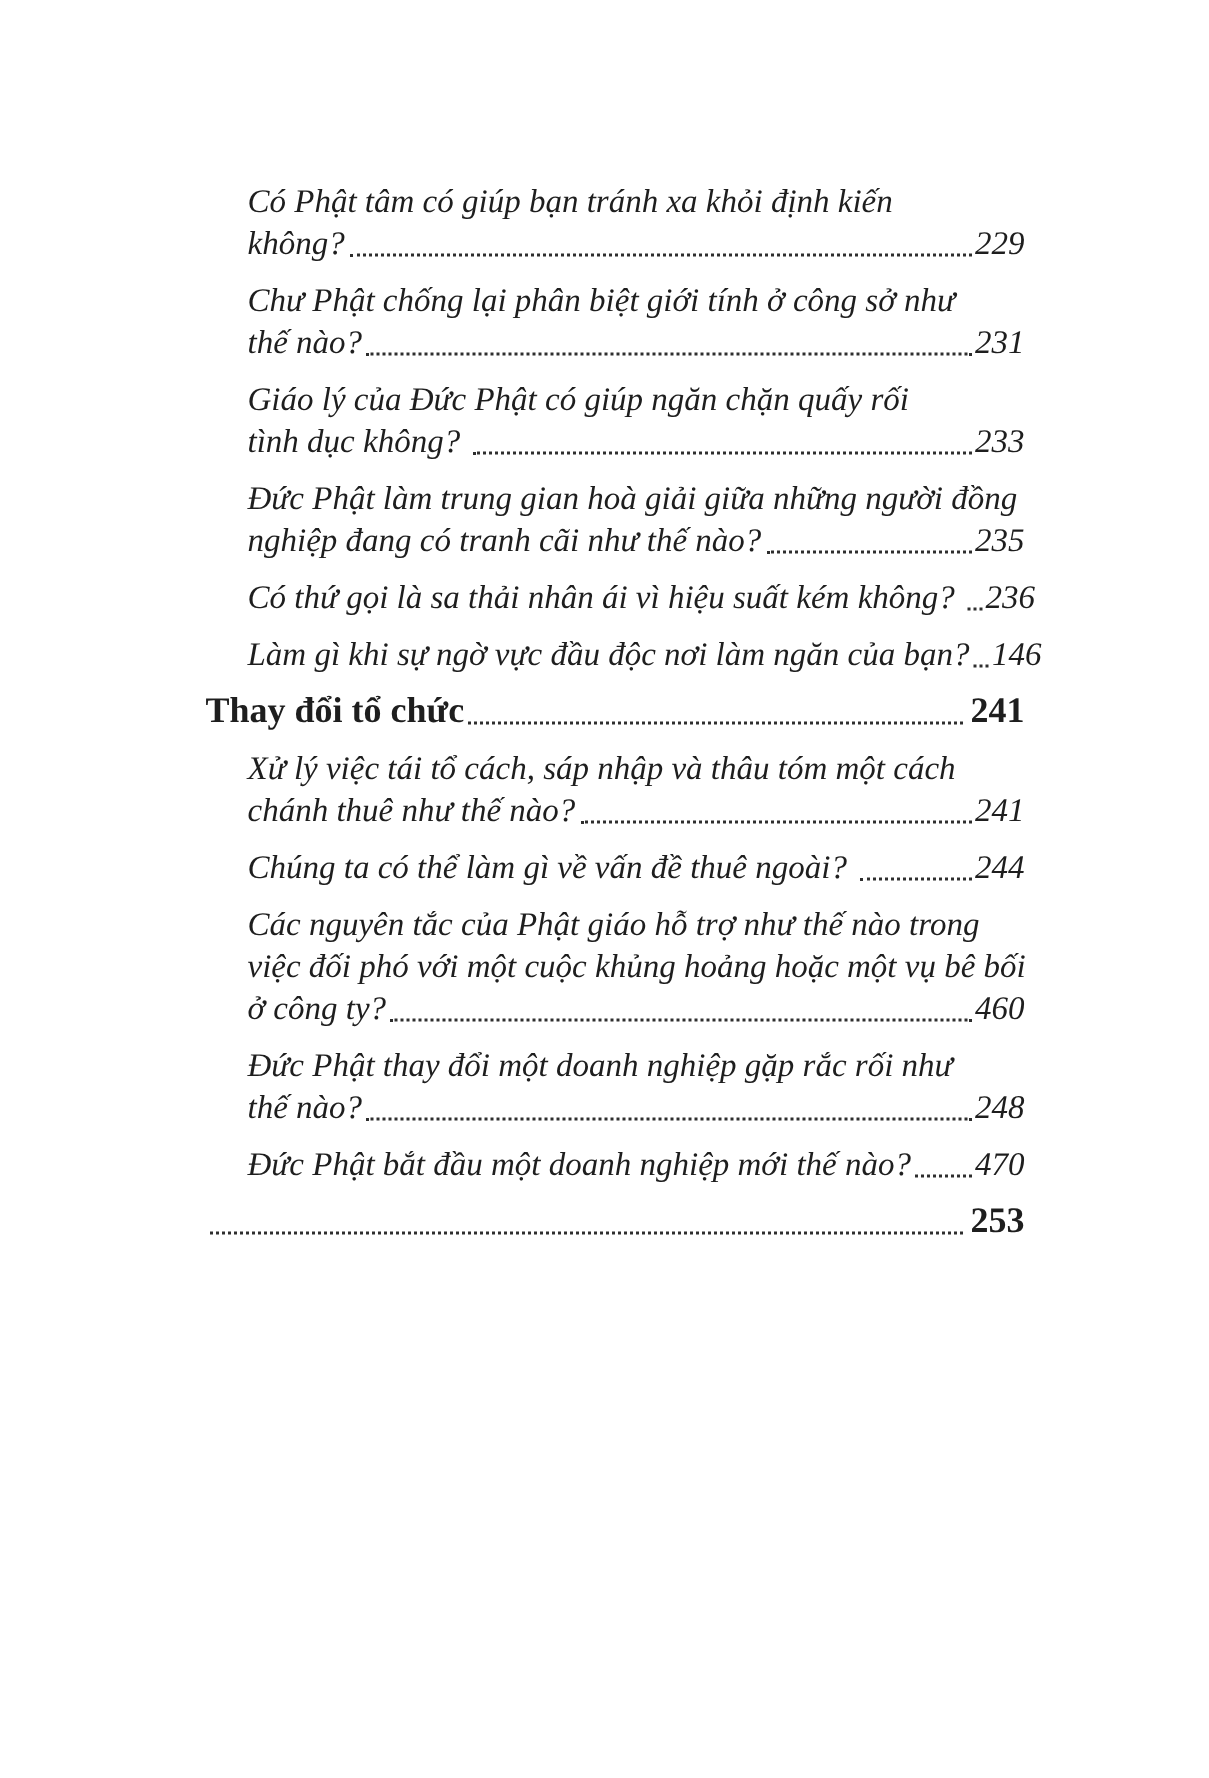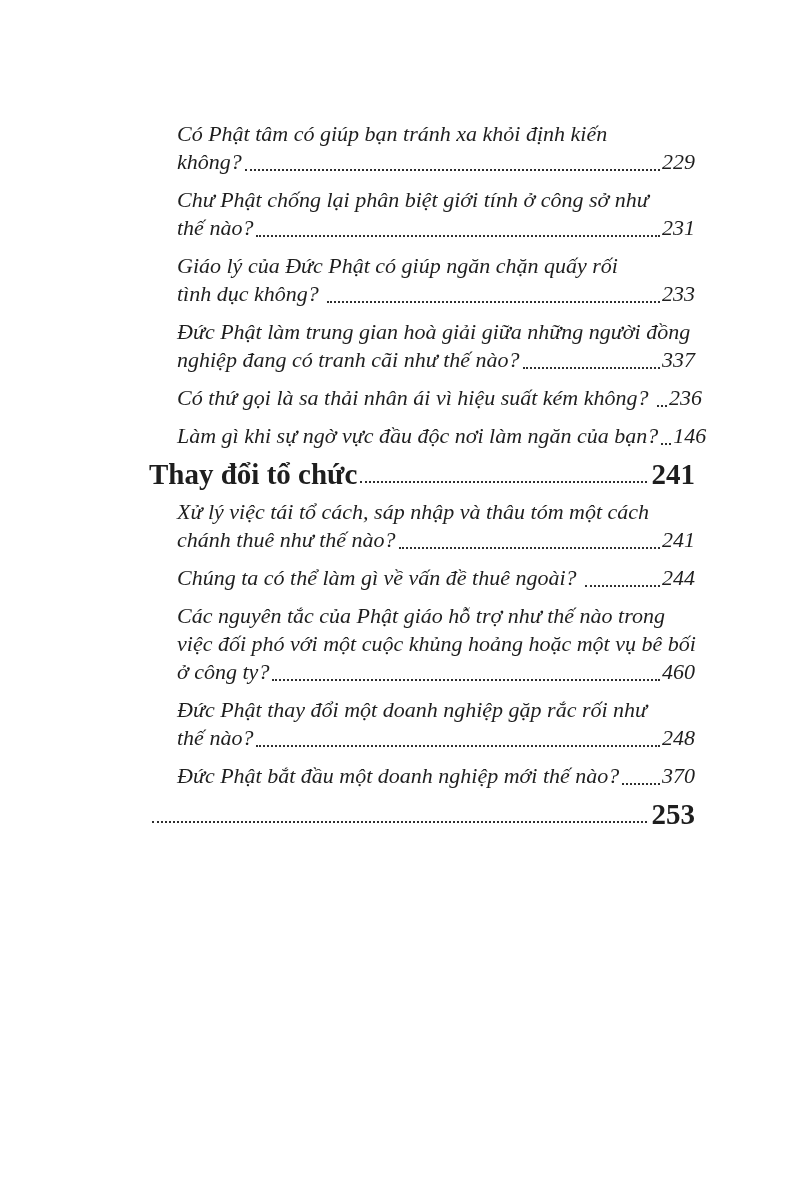--- a/index.html
+++ b/index.html
@@ -16,34 +16,34 @@
     position: relative;
     overflow: hidden;
   }
   .page {
     position: absolute;
     inset: 0;
     background: var(--bg);
   }
   .toc {
     position: absolute;
-    left: 149px;
+    left: 137px;
     top: 120px;
     width: 546px;
   }
   .item { margin-bottom: 10px; }
   .entry {
     margin-left: 28px;
     font-style: italic;
     font-size: 22px;
     line-height: 28px;
   }
   .section {
     font-weight: bold;
-    font-size: 29px;
+    font-size: 24px;
     line-height: 28px;
     margin-top: 8px;
   }
   .line { white-space: nowrap; }
   .last-line {
     display: flex;
     white-space: nowrap;
   }
   .title-text { flex: 0 0 auto; white-space: pre; }
   .leader {
@@ -90,21 +90,21 @@
       <span class="page-num">233</span>
     </div>
   </div>
       <div class="item entry">
     <div class="wrap-lines">
           <div class="line">Đức Phật làm trung gian hoà giải giữa những người đồng</div>
         </div>
     <div class="last-line">
       <span class="title-text">nghiệp đang có tranh cãi như thế nào?</span>
       <span class="leader"></span>
-      <span class="page-num">337</span>
+      <span class="page-num">235</span>
     </div>
   </div>
       <div class="item entry">
 
     <div class="last-line">
       <span class="title-text">Có thứ gọi là sa thải nhân ái vì hiệu suất kém không? </span>
       <span class="leader"></span>
       <span class="page-num">236</span>
     </div>
   </div>
@@ -161,21 +161,21 @@
       <span class="title-text">thế nào?</span>
       <span class="leader"></span>
       <span class="page-num">248</span>
     </div>
   </div>
       <div class="item entry">
 
     <div class="last-line">
       <span class="title-text">Đức Phật bắt đầu một doanh nghiệp mới thế nào?</span>
       <span class="leader"></span>
-      <span class="page-num">370</span>
+      <span class="page-num">470</span>
     </div>
   </div>
       <div class="item section">
 
     <div class="last-line">
       <span class="leader"></span>
       <span class="page-num">253</span>
     </div>
   </div>
     </div>

